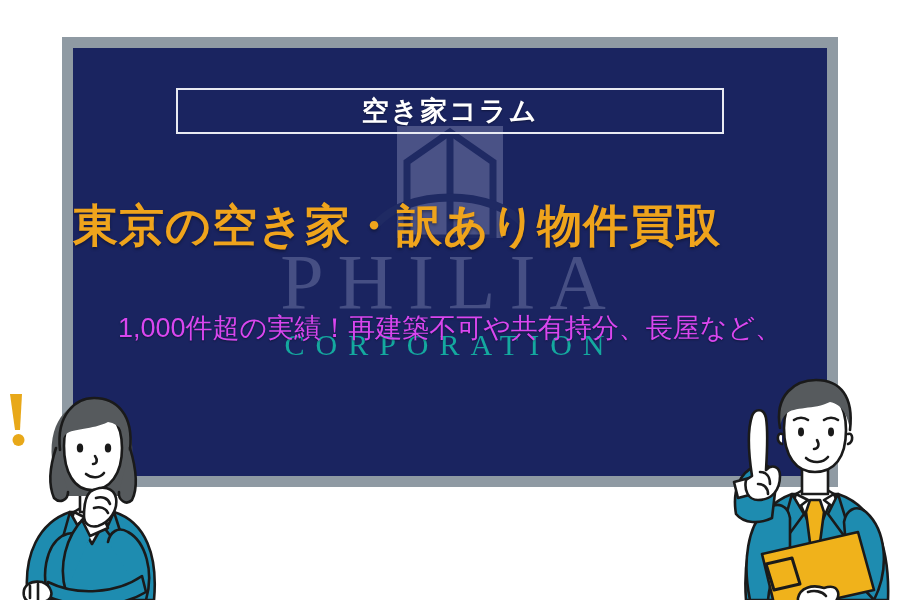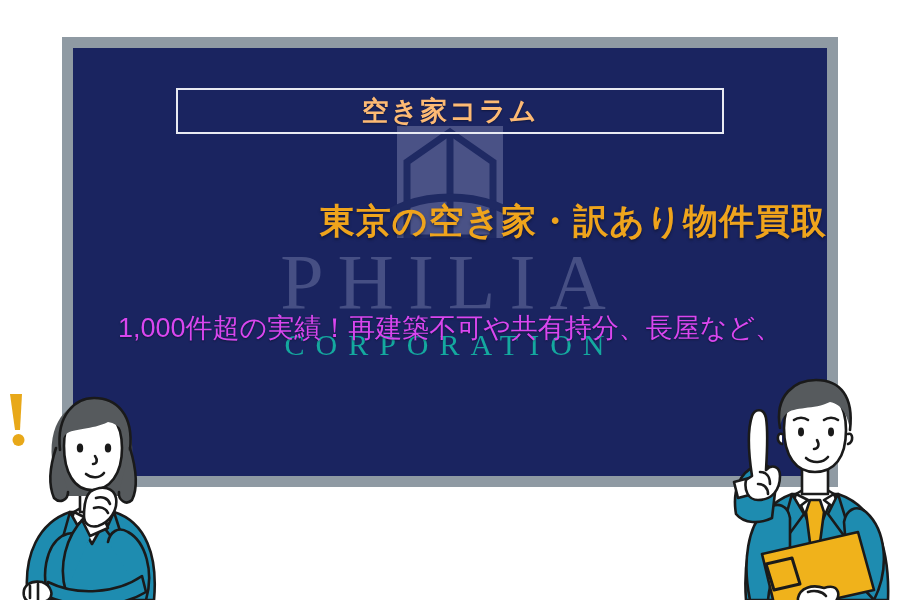--- a/index.html
+++ b/index.html
@@ -51,31 +51,31 @@
   }
 
   
   .title-box{
     position:absolute;left:103px;top:40px;width:548px;height:46px;
     border:2px solid #e8eaf2;
     box-sizing:border-box;
     display:flex;align-items:center;justify-content:center;
   }
   .title-box .title-text{
-    color:#fdba74;font-size:27px;font-weight:bold;letter-spacing:2px;
+    color:#ffffff;font-size:27px;font-weight:bold;letter-spacing:2px;
     line-height:1;white-space:nowrap;
     text-shadow:0 1px 2px rgba(0,0,0,.35);
   }
 
   
   .headline{
     position:absolute;left:0;top:155px;width:754px;
-    text-align:right;
+    text-align:left;
     color:#efa41c;
-    font-size:35px;font-weight:bold;letter-spacing:1px;
+    font-size:45px;font-weight:bold;letter-spacing:1px;
     line-height:1;white-space:nowrap;
     text-shadow:0 2px 3px rgba(0,0,0,.35);
   }
 
   
   .body-copy{
     position:absolute;left:0;top:258px;width:754px;
     text-align:center;color:#d946ef;
     font-size:27px;line-height:44px;letter-spacing:0px;
     text-shadow:0 1px 2px rgba(0,0,0,.4);

